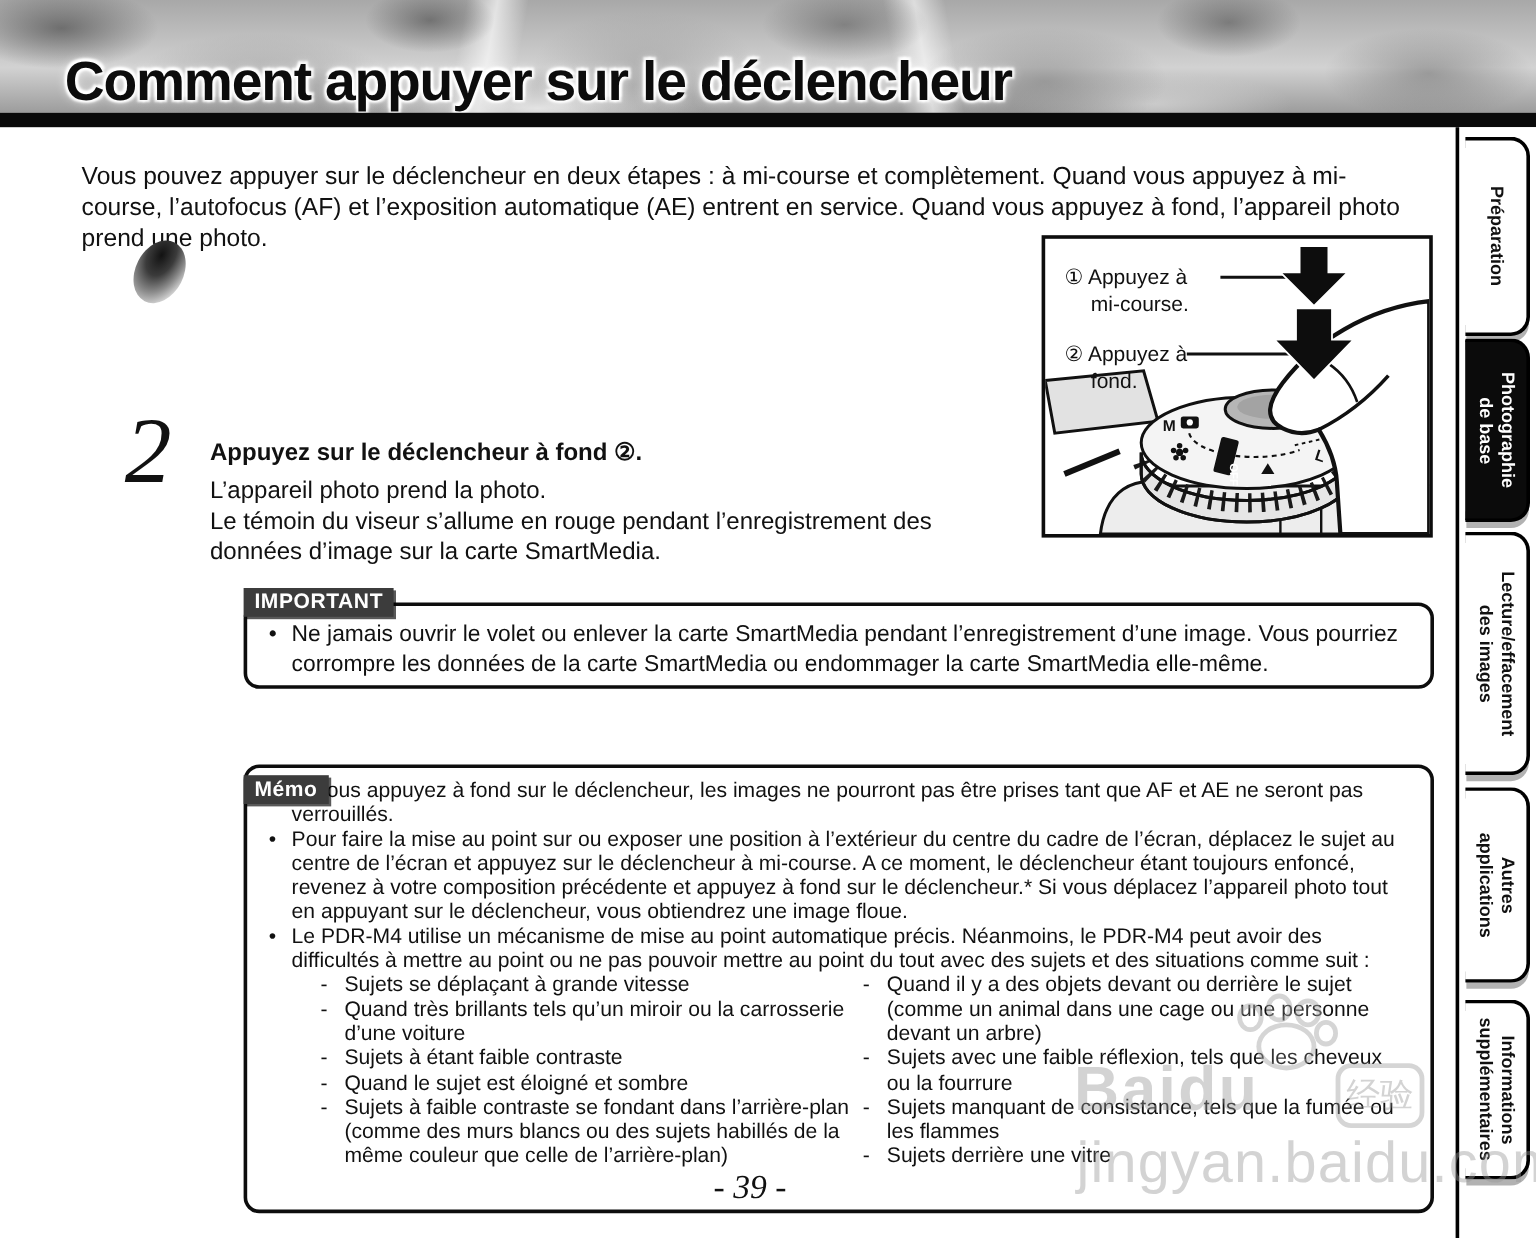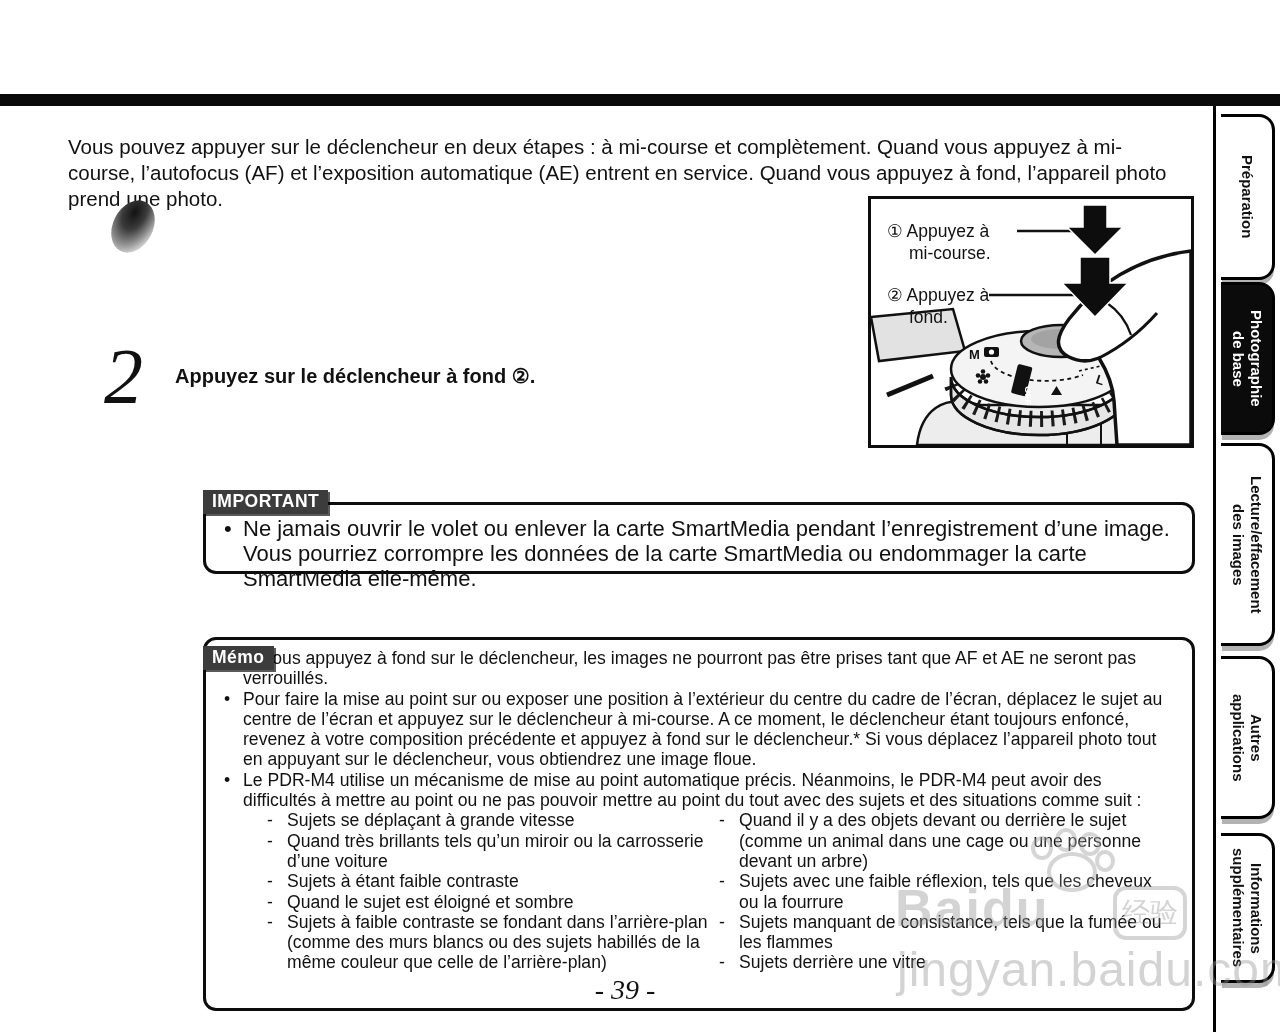--- a/index.html
+++ b/index.html
@@ -71,21 +71,21 @@
     letter-spacing:.5px;
   }
   .imp-label{top:490px;}
   .imp-box{top:502px;height:72px;}
   .memo-label{top:598px;margin-top:48px;}
   .memo-box{top:637px;height:374px;}
 
   ul.bullets{margin:0;padding:0;list-style:none;}
   ul.bullets>li{position:relative;padding-left:21px;margin:0;}
   ul.bullets>li::before{content:"•";position:absolute;left:2px;}
-  .imp-box ul.bullets{padding:11px 16px 0 16px;font-size:22px;line-height:25px;}
+  .imp-box ul.bullets{padding:11px 16px 0 16px;font-size:19px;line-height:25px;}
   .memo-content{padding:8px 14px 0 16px;font-size:17.6px;line-height:20.3px;}
 
   .two-col{display:flex;margin-left:42px;}
   .col-left{width:452px;flex:none;}
   .col-right{width:460px;flex:none;}
   ul.dashes{margin:0;padding:0;list-style:none;}
   ul.dashes>li{position:relative;padding-left:23px;}
   ul.dashes>li::before{content:"-";position:absolute;left:3px;}
 
   
@@ -124,20 +124,23 @@
   .wm-brand{position:absolute;left:0;top:48px;font-size:52px;font-weight:bold;letter-spacing:2px;}
   .wm-seal{position:absolute;left:218px;top:56px;width:66px;height:46px;border:4px solid rgba(150,150,150,.4);
            border-radius:13px;display:flex;align-items:center;justify-content:center;font-size:28px;font-weight:normal;}
   .wm-url{position:absolute;left:2px;top:112px;font-size:48px;letter-spacing:1px;}
 </style>
 </head>
 <body>
 
 <div class="page">
 
+  <div class="header">
+    <h1 class="page-title">Comment appuyer sur le déclencheur</h1>
+  </div>
   <div class="header-bar"></div>
 
   <p class="intro">Vous pouvez appuyer sur le déclencheur en deux étapes : à mi-course et complètement. Quand vous appuyez à mi-course, l’autofocus (AF) et l’exposition automatique (AE) entrent en service. Quand vous appuyez à fond, l’appareil photo prend une photo.</p>
 
   <div class="deco-ellipse"></div>
 
   <div class="figure">
     <svg viewBox="0 0 320 246">
 
       <path d="M46,246 C50,212 72,194 108,206 L320,206 L320,246 Z" fill="#ededed" stroke="#111" stroke-width="2.5"></path>
@@ -189,20 +192,24 @@
 
       <text x="16" y="38" font-size="17.5" fill="#111">① Appuyez à</text>
       <text x="38" y="60" font-size="17.5" fill="#111">mi-course.</text>
       <text x="16" y="102" font-size="17.5" fill="#111">② Appuyez à</text>
       <text x="38" y="124" font-size="17.5" fill="#111">fond.</text>
     </svg>
   </div>
 
   <div class="step-number">2</div>
   <div class="step-heading">Appuyez sur le déclencheur à fond ②.</div>
+  <div class="step-body">
+    <p>L’appareil photo prend la photo.</p>
+    <p>Le témoin du viseur s’allume en rouge pendant l’enregistrement des données d’image sur la carte SmartMedia.</p>
+  </div>
 
   <div class="box-label imp-label">IMPORTANT</div>
   <div class="callout-box imp-box">
     <ul class="bullets">
       <li>Ne jamais ouvrir le volet ou enlever la carte SmartMedia pendant l’enregistrement d’une image. Vous pourriez corrompre les données de la carte SmartMedia ou endommager la carte SmartMedia elle-même.</li>
     </ul>
   </div>
 
   <div class="box-label memo-label">Mémo</div>
   <div class="callout-box memo-box">

